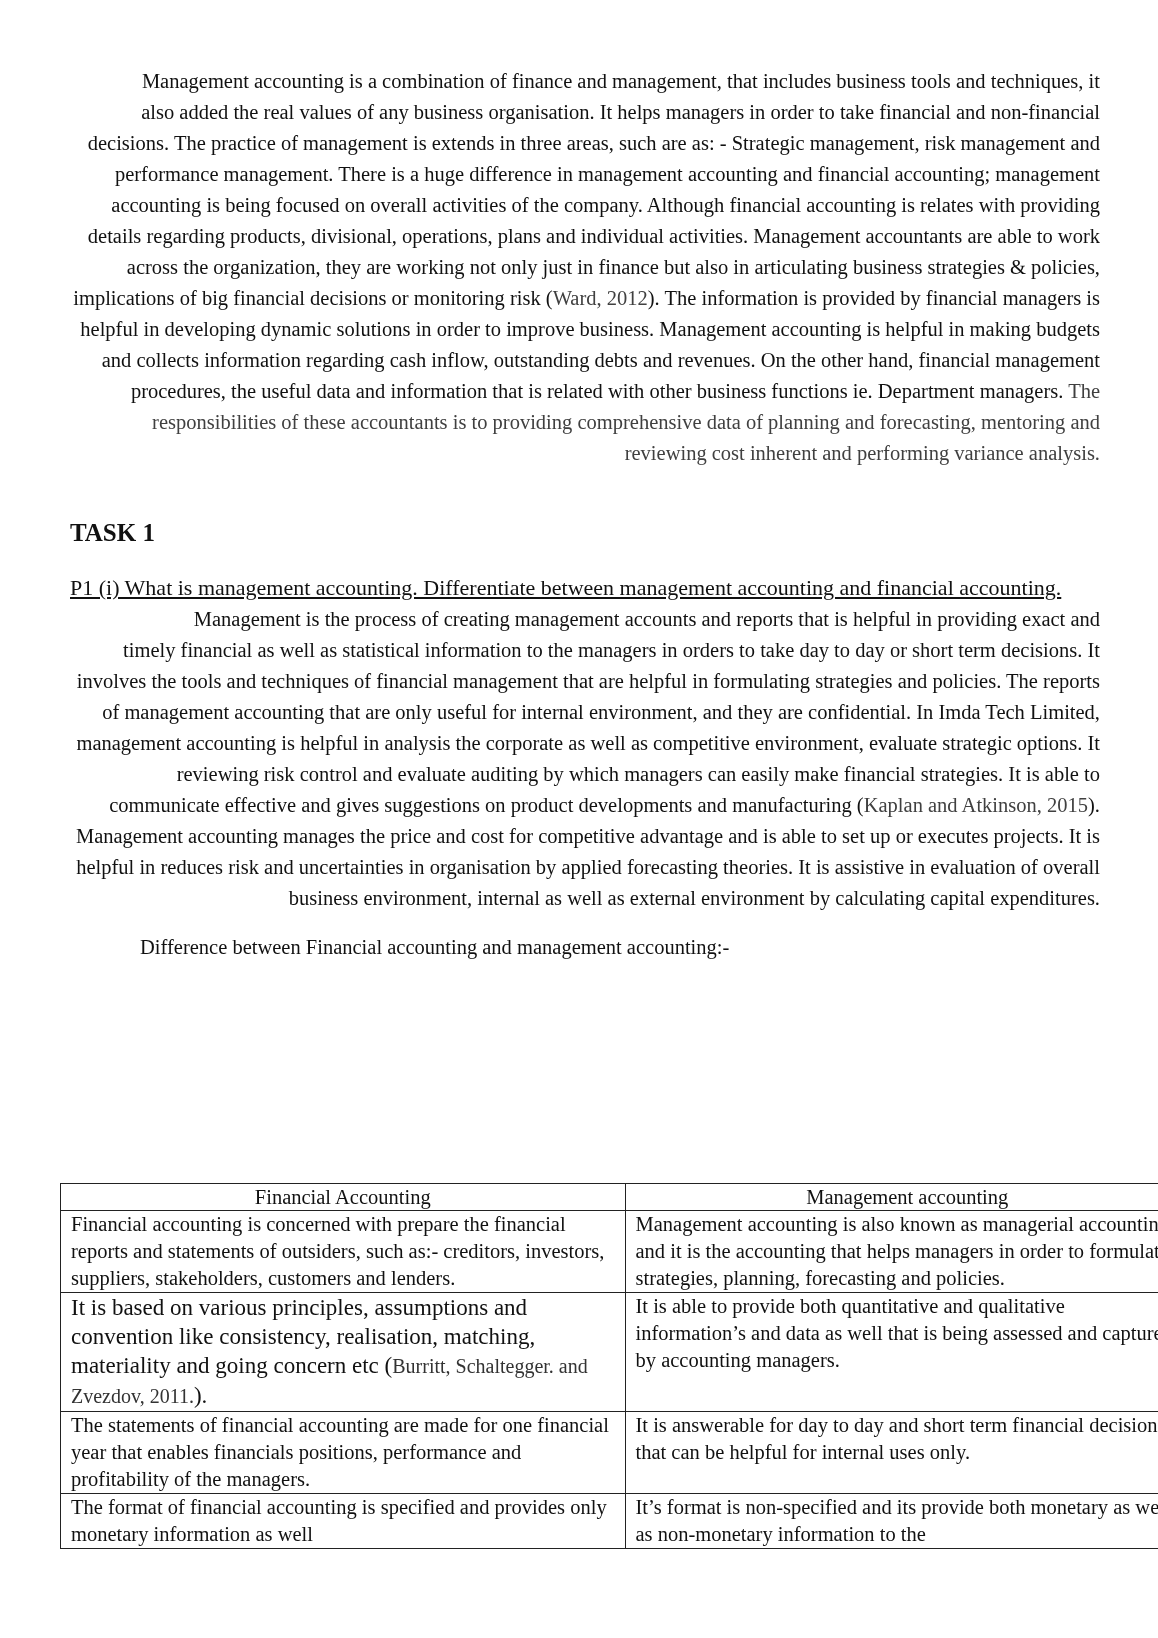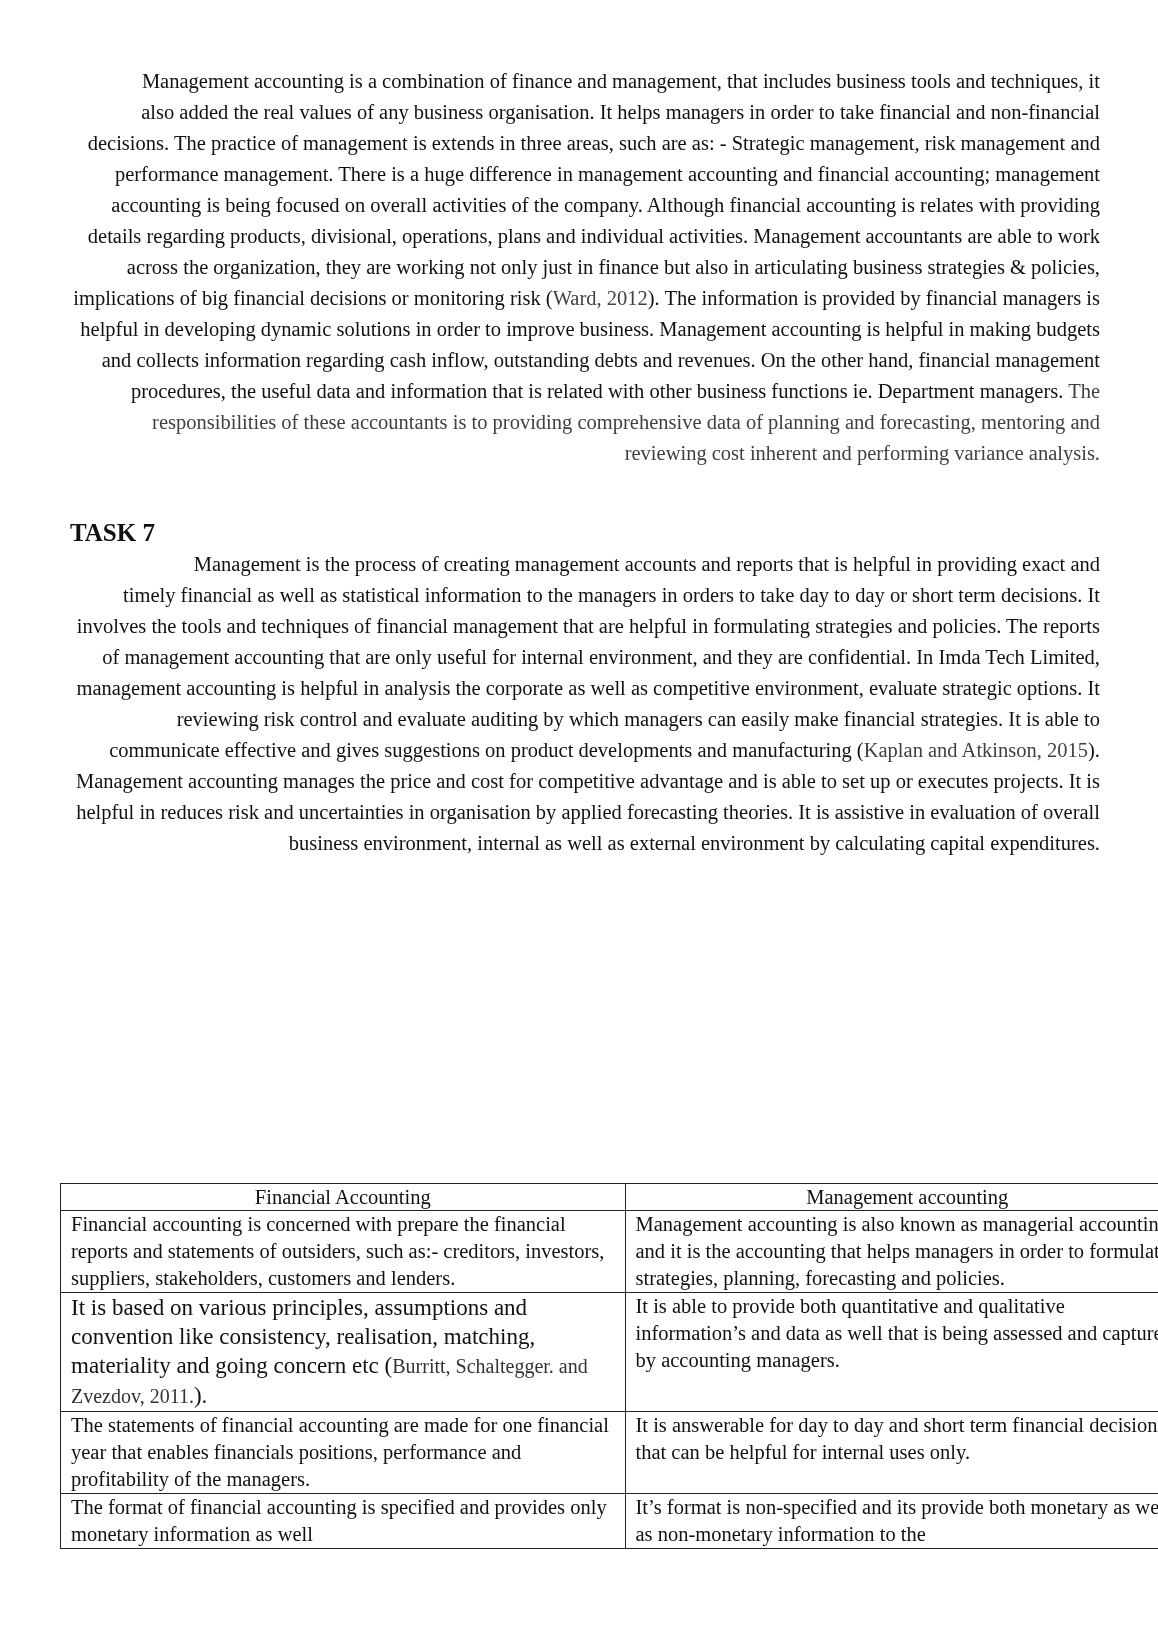--- a/index.html
+++ b/index.html
@@ -22,22 +22,24 @@
   table.diff td.big { font-size: 23px; line-height: 29px; }
   table.diff td.big .cite { font-size: 20px; color: #333; }
   .bottom-clip { position: absolute; left: 0; top: 1574px; width: 1158px; height: 64px; background: #fff; }
 </style>
 </head>
 <body>
 
 <div class="page">
   <p class="para"><span class="indent"></span><span>Management accounting is a combination of finance and management,  that includes business tools and techniques, it also added the real values of any business organisation. It helps managers in order to take financial and non-financial decisions. The practice of management is extends in three areas, such are as: - Strategic management, risk management and performance management. There is a huge difference in management accounting and financial accounting; management accounting is being focused on overall activities of the company. Although financial accounting is relates with providing details regarding products, divisional, operations, plans and individual activities. Management accountants are able to work across the organization, they are working not only just in finance but also in articulating business strategies &amp; policies, implications of big financial decisions or monitoring risk (</span><span class="grey">Ward,  2012</span><span>). The information is provided by financial managers is helpful in developing dynamic solutions in order to improve business. Management accounting is helpful in making budgets and collects information regarding cash inflow, outstanding debts and revenues. On the other hand, financial management procedures, the useful data and information that is related with other business functions ie. Department managers.  </span><span class="grey">The responsibilities of these accountants is to providing comprehensive data of planning and forecasting, mentoring and reviewing cost inherent and performing variance analysis.</span></p>
 
-  <h2 class="task-heading">TASK 7</h2>
+  <h2 class="task-heading">TASK 1</h2>
+  <p class="p1-heading">P1 (i) What is management accounting. Differentiate between management accounting and financial accounting. </p>
   <p class="para"><span class="indent"></span><span>Management is the process of creating management accounts and reports that is helpful in providing exact and timely financial as well as statistical information to the managers in orders to take day to day or short term decisions. It involves the tools and techniques of financial management that are helpful in formulating strategies and policies. The reports of management accounting that are only useful for internal environment, and they are confidential. In Imda Tech Limited, management accounting is helpful in analysis the corporate as well as competitive environment, evaluate strategic options. It reviewing risk control and evaluate auditing by which managers can easily make financial strategies. It is able to communicate effective and gives suggestions on product developments and manufacturing (</span><span class="grey">Kaplan and Atkinson, 2015</span><span>). Management accounting manages the price and cost for competitive advantage and is able to set up or executes projects. It is helpful in reduces risk and uncertainties in organisation by applied forecasting theories.  It is assistive in evaluation of overall business environment, internal as well as external environment by calculating capital expenditures.</span></p>
+  <p class="diff-intro"><span class="indent"></span><span>Difference between Financial accounting and management accounting:-</span></p>
 </div>
 
 <table class="diff">
   <thead>
     <tr>
       <th>Financial Accounting</th>
       <th>Management accounting</th>
     </tr>
   </thead>
   <tbody>

